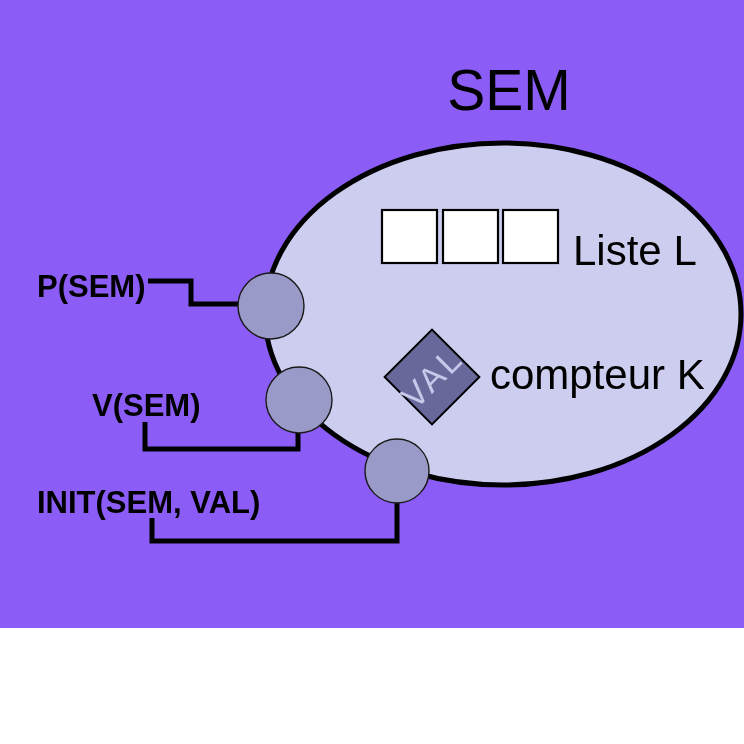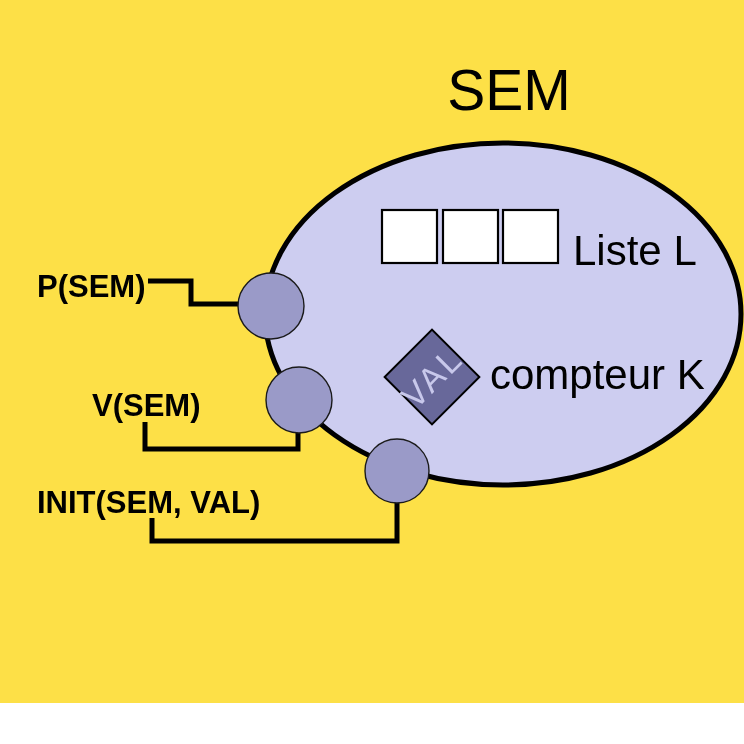--- a/index.html
+++ b/index.html
@@ -1,18 +1,18 @@
 <!DOCTYPE html>
 <html><head>
 <meta charset="utf-8">
 <style>
   html, body { margin: 0; padding: 0; background: #ffffff; }
   .canvas {
-    width: 744px; height: 703px;
-    background: #fde047;
+    width: 744px; height: 628px;
+    background: #8b5cf6;
     position: relative;
     overflow: hidden;
     font-family: "Liberation Sans", sans-serif;
     text-align: center;
   }
   svg text { font-family: "Liberation Sans", sans-serif; }
   .title-text  { font-size: 57px; fill: #000000; }
   .inner-label { font-size: 42px; fill: #000000; }
   .op-label    { font-size: 31px; font-weight: bold; fill: #000000; }
   .val-text    { font-size: 34px; letter-spacing: 3px; }

